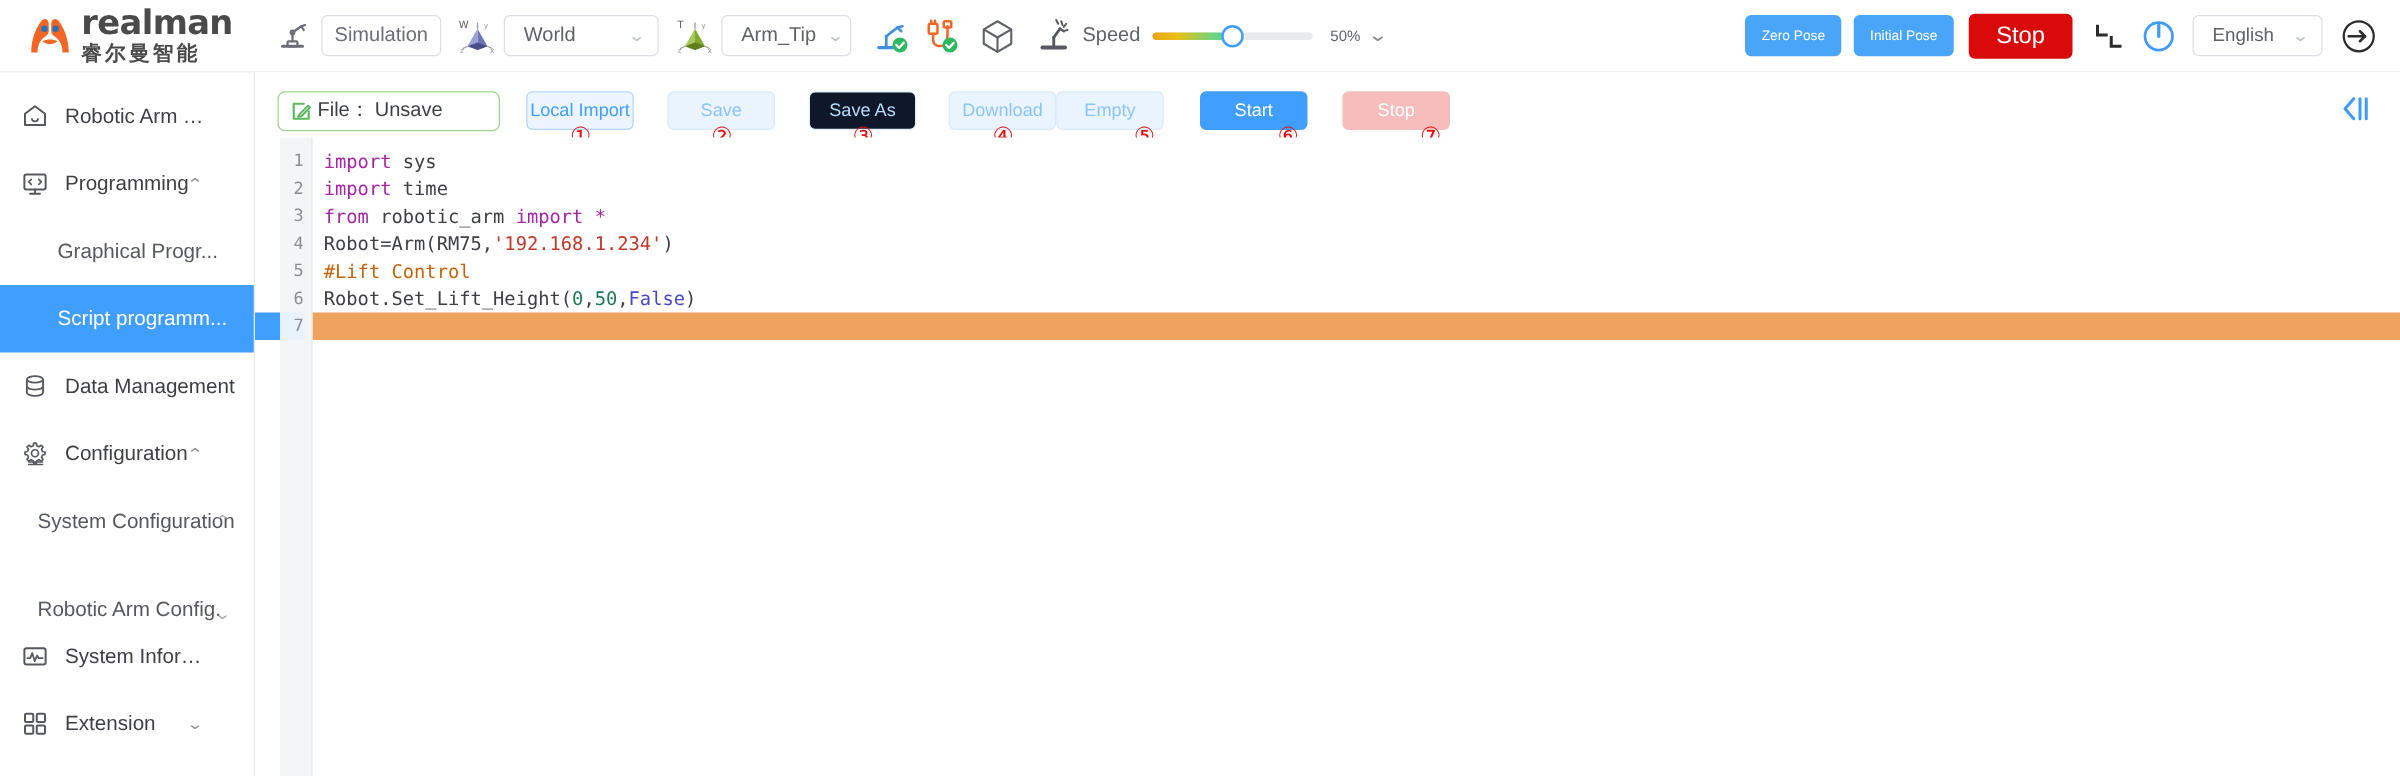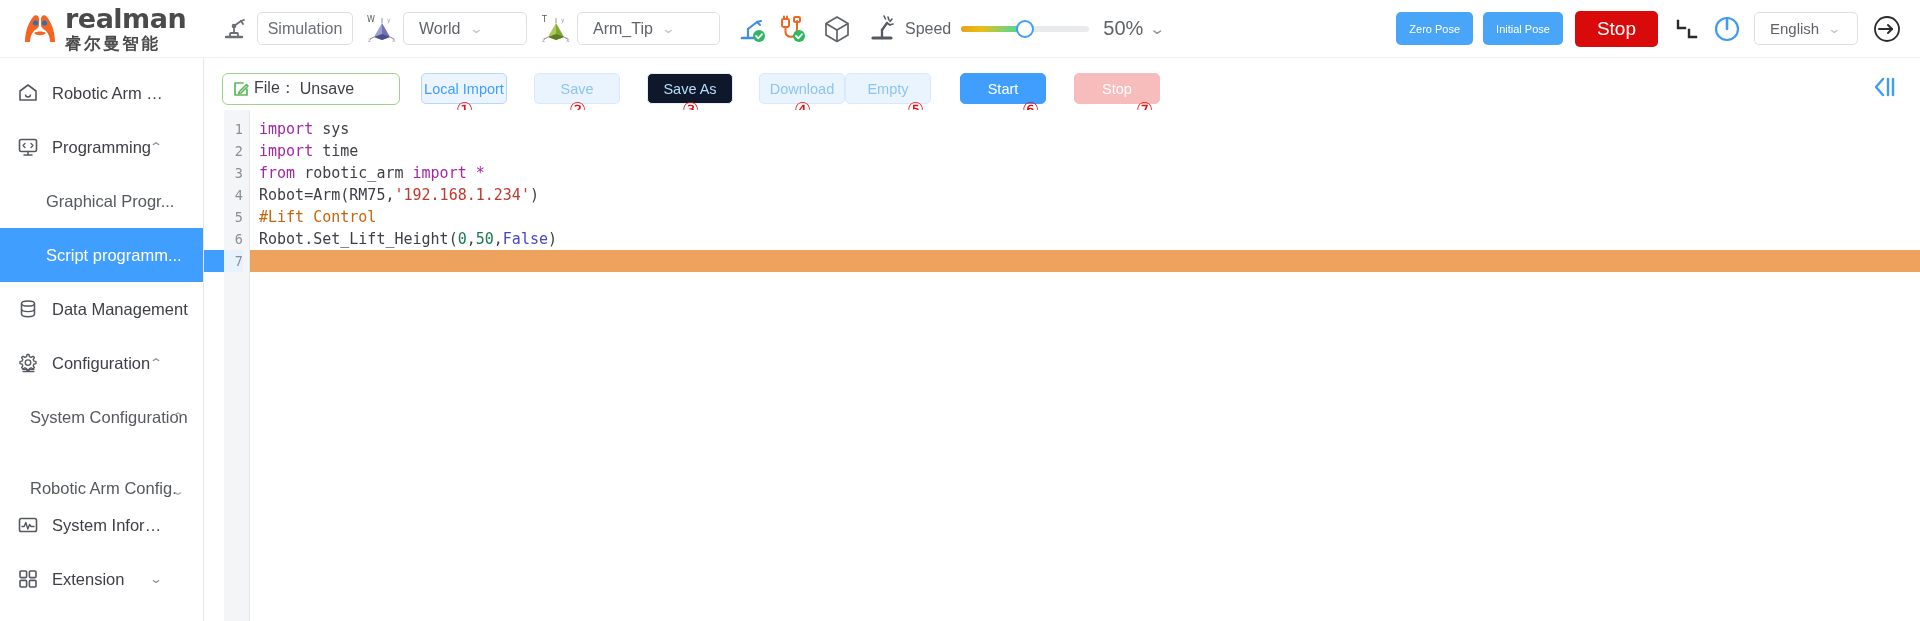--- a/index.html
+++ b/index.html
@@ -42,21 +42,21 @@
     border: 1px solid #dcdfe6;
     border-radius: 5px;
     background: #fff;
     display: flex;
     align-items: center;
     padding: 0 11px;
     font-size: 16px;
     color: #606266;
     white-space: nowrap;
   }
-  .pill.sel { justify-content: flex-start; gap: 10px; cursor: pointer; padding-left: 15px; }
+  .pill.sel { justify-content: space-between; gap: 10px; cursor: pointer; padding-left: 15px; }
   .pill.static { color: #6b6e76; }
   .pill .cval { color: #5f6368; }
   .caret {
     color: #bdc1c9; font-size: 13px; line-height: 1;
     transform: scaleX(1.35); display: inline-block;
   }
 
   .speed-label { font-size: 16px; color: #5f6368; margin: 0 10px 0 7px; }
   .slider {
     position: relative; width: 128px; height: 6px;
@@ -66,21 +66,21 @@
     position: absolute; left: 0; top: 0; height: 6px; width: 50%;
     border-radius: 3px;
     background: linear-gradient(90deg, #e8a317 0%, #e8c017 32%, #6fd47e 75%, #54d38e 100%);
   }
   .slider-knob {
     position: absolute; left: 50%; top: 50%;
     width: 18px; height: 18px; margin-left: -9px; margin-top: -9px;
     border-radius: 50%; background: #fff; border: 2px solid #409eff;
     cursor: pointer;
   }
-  .zoomval { font-size: 20px; color: #5f6368; margin-left: 14px; }
+  .zoomval { font-size: 12px; color: #5f6368; margin-left: 14px; }
 
   .spacer { flex: 1 1 auto; }
 
   .btn-pose {
     height: 33px; padding: 0 13px;
     background: #49a5f8; color: #fff;
     border: none; border-radius: 5px;
     font-size: 11px; font-family: "Liberation Sans", sans-serif;
     cursor: pointer; white-space: nowrap;
   }
@@ -293,21 +293,21 @@
       <text x="2" y="29" font-size="6" fill="#9a9da3" font-family="DejaVu Sans">z</text>
       <text x="26" y="29" font-size="6" fill="#9a9da3" font-family="DejaVu Sans">x</text>
       <path d="M16 10 L24 24 L16 27 Z" fill="#7fa82e"></path>
       <path d="M16 10 L8 24 L16 27 Z" fill="#a8c95b"></path>
       <path d="M8 24 L16 27 L24 24 L16 21 Z" fill="#5d7d1f"></path>
       <path d="M16 10 L16 5" stroke="#9a9da3" stroke-width="1.1"></path>
       <path d="M8 24 L4 26" stroke="#9a9da3" stroke-width="1.1"></path>
       <path d="M24 24 L28 26" stroke="#9a9da3" stroke-width="1.1"></path>
     </svg>
   </span>
-  <div class="pill sel" style="width:143px;">
+  <div class="pill sel" style="width:104px;">
     <span class="cval">Arm_Tip</span>
     <span class="caret">⌄</span>
   </div>
 
   <span class="tb-icon" style="margin-left:17px;">
     <svg width="30" height="30" viewBox="0 0 30 30">
       <path d="M5 24 L17 24" stroke="#3f8fe0" stroke-width="2.6" stroke-linecap="round"></path>
       <path d="M11 24 L11 15" stroke="#3f8fe0" stroke-width="2.2" stroke-linecap="round"></path>
       <path d="M11 15 L20 8" stroke="#3f8fe0" stroke-width="2.2" stroke-linecap="round"></path>
       <path d="M20 8 L23 11" stroke="#3f8fe0" stroke-width="2" stroke-linecap="round"></path>

